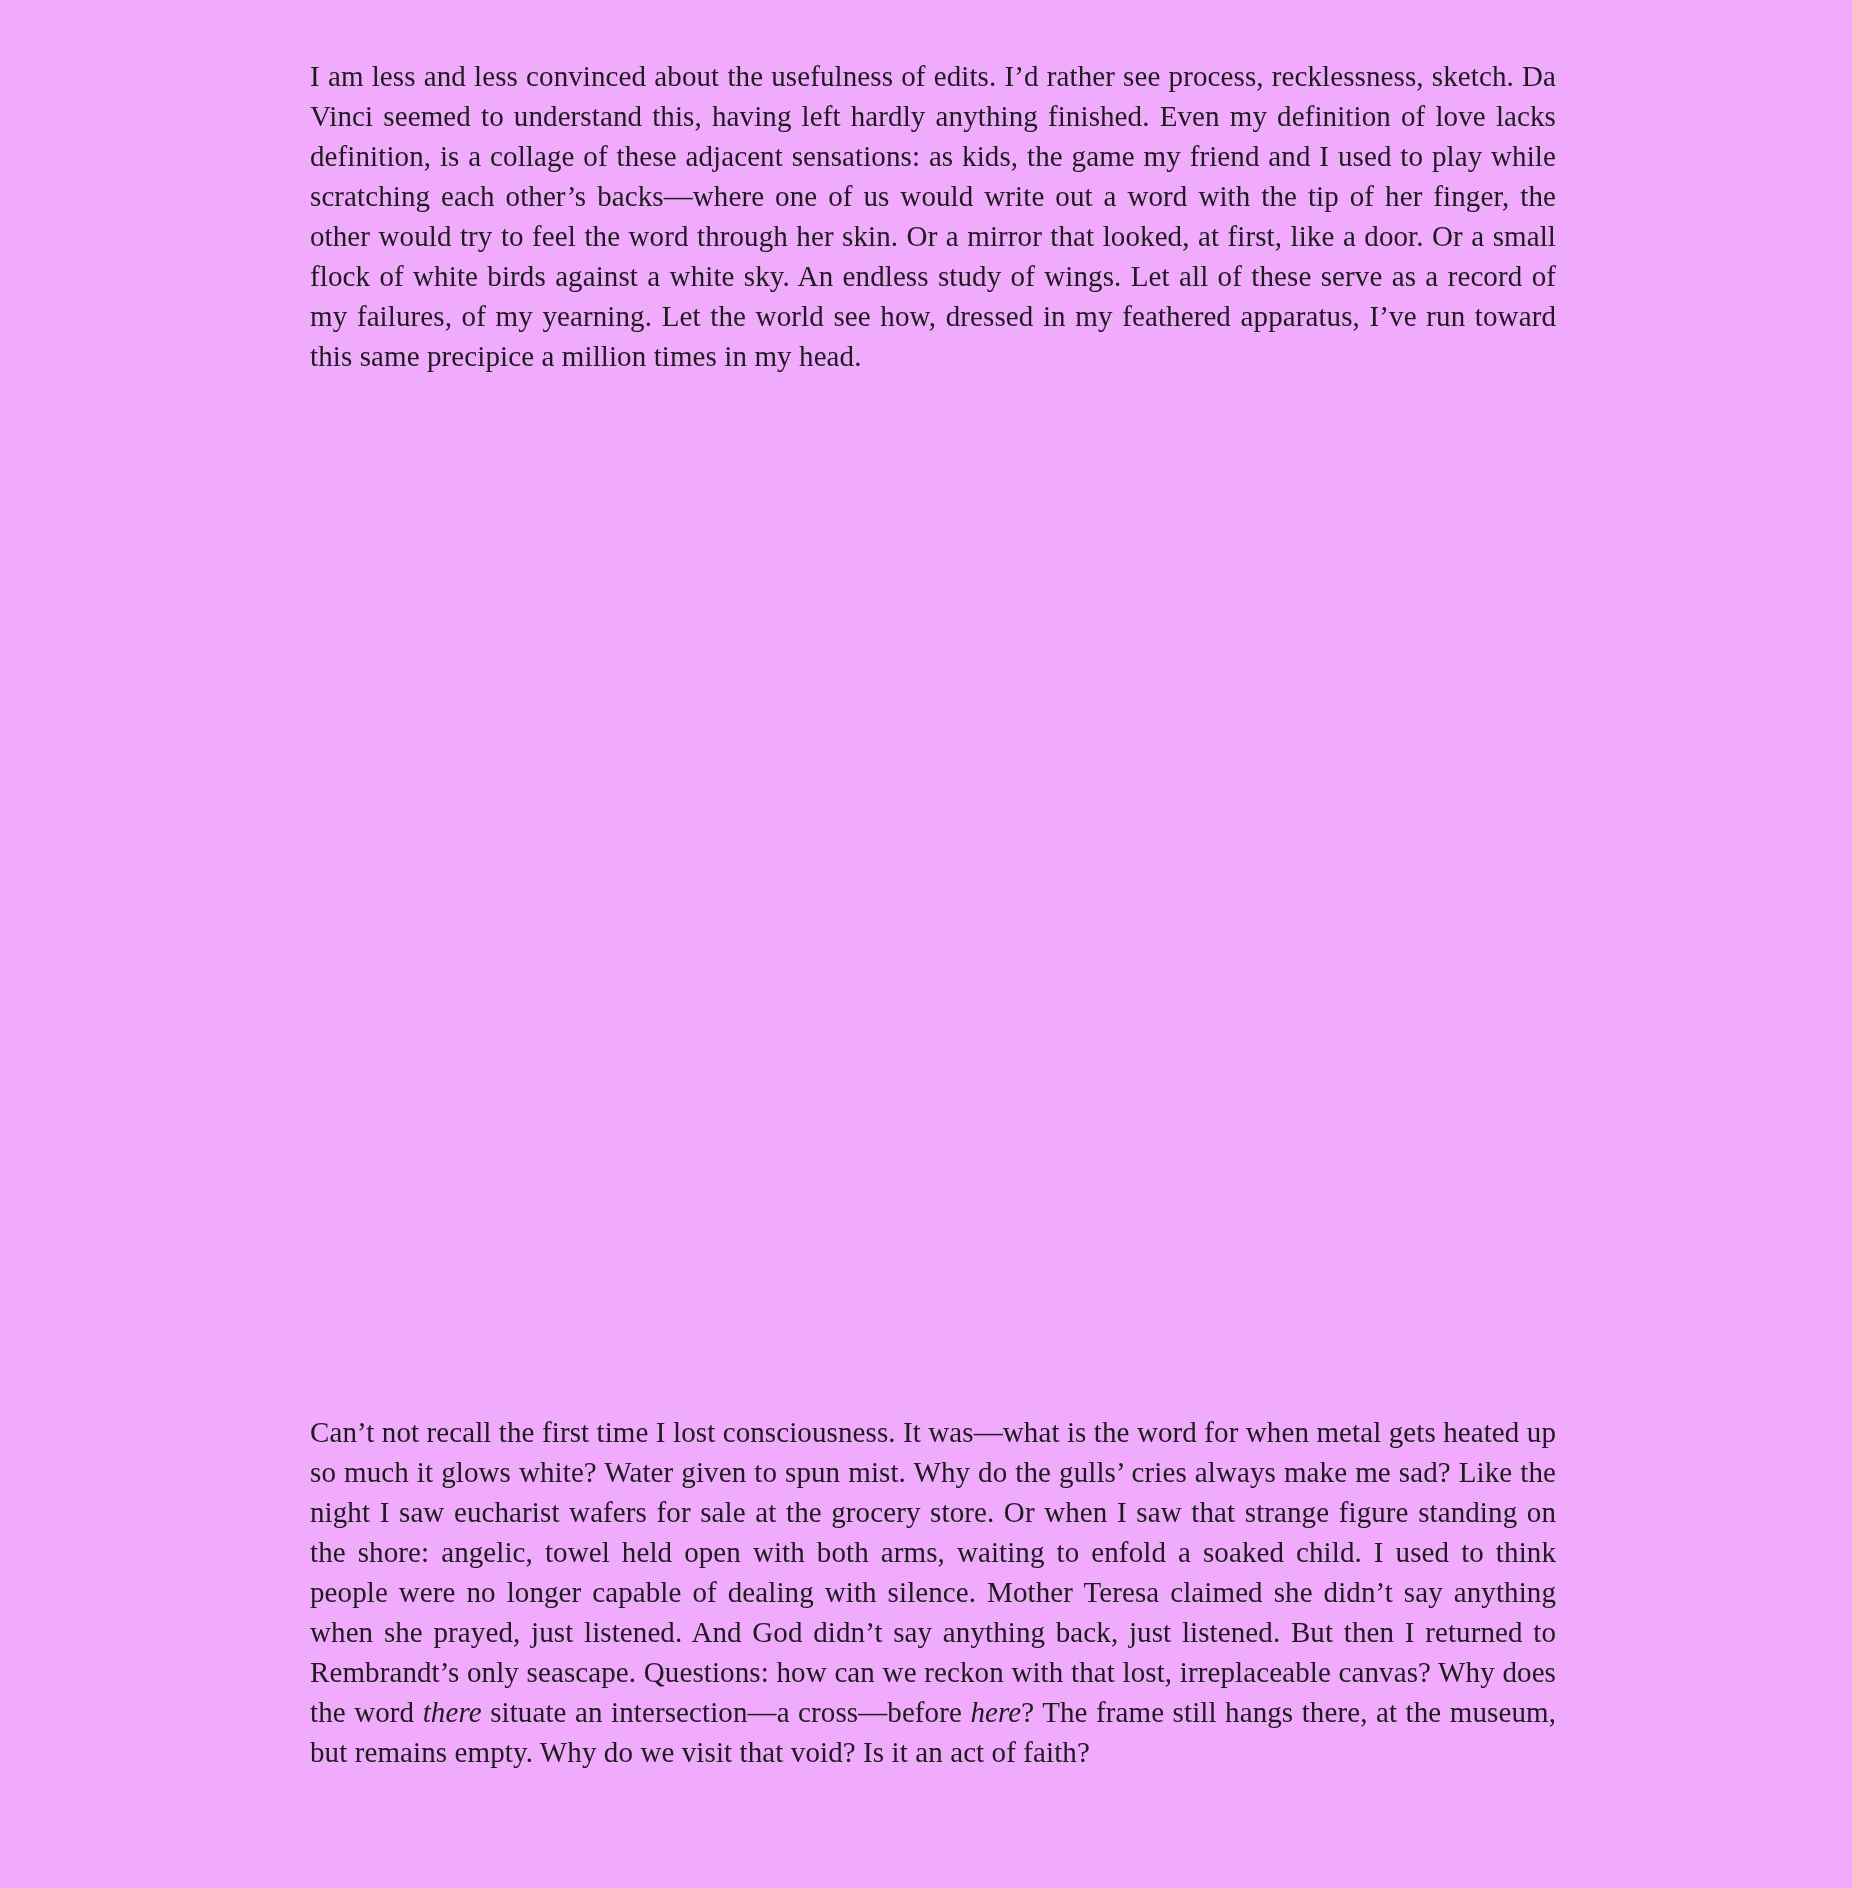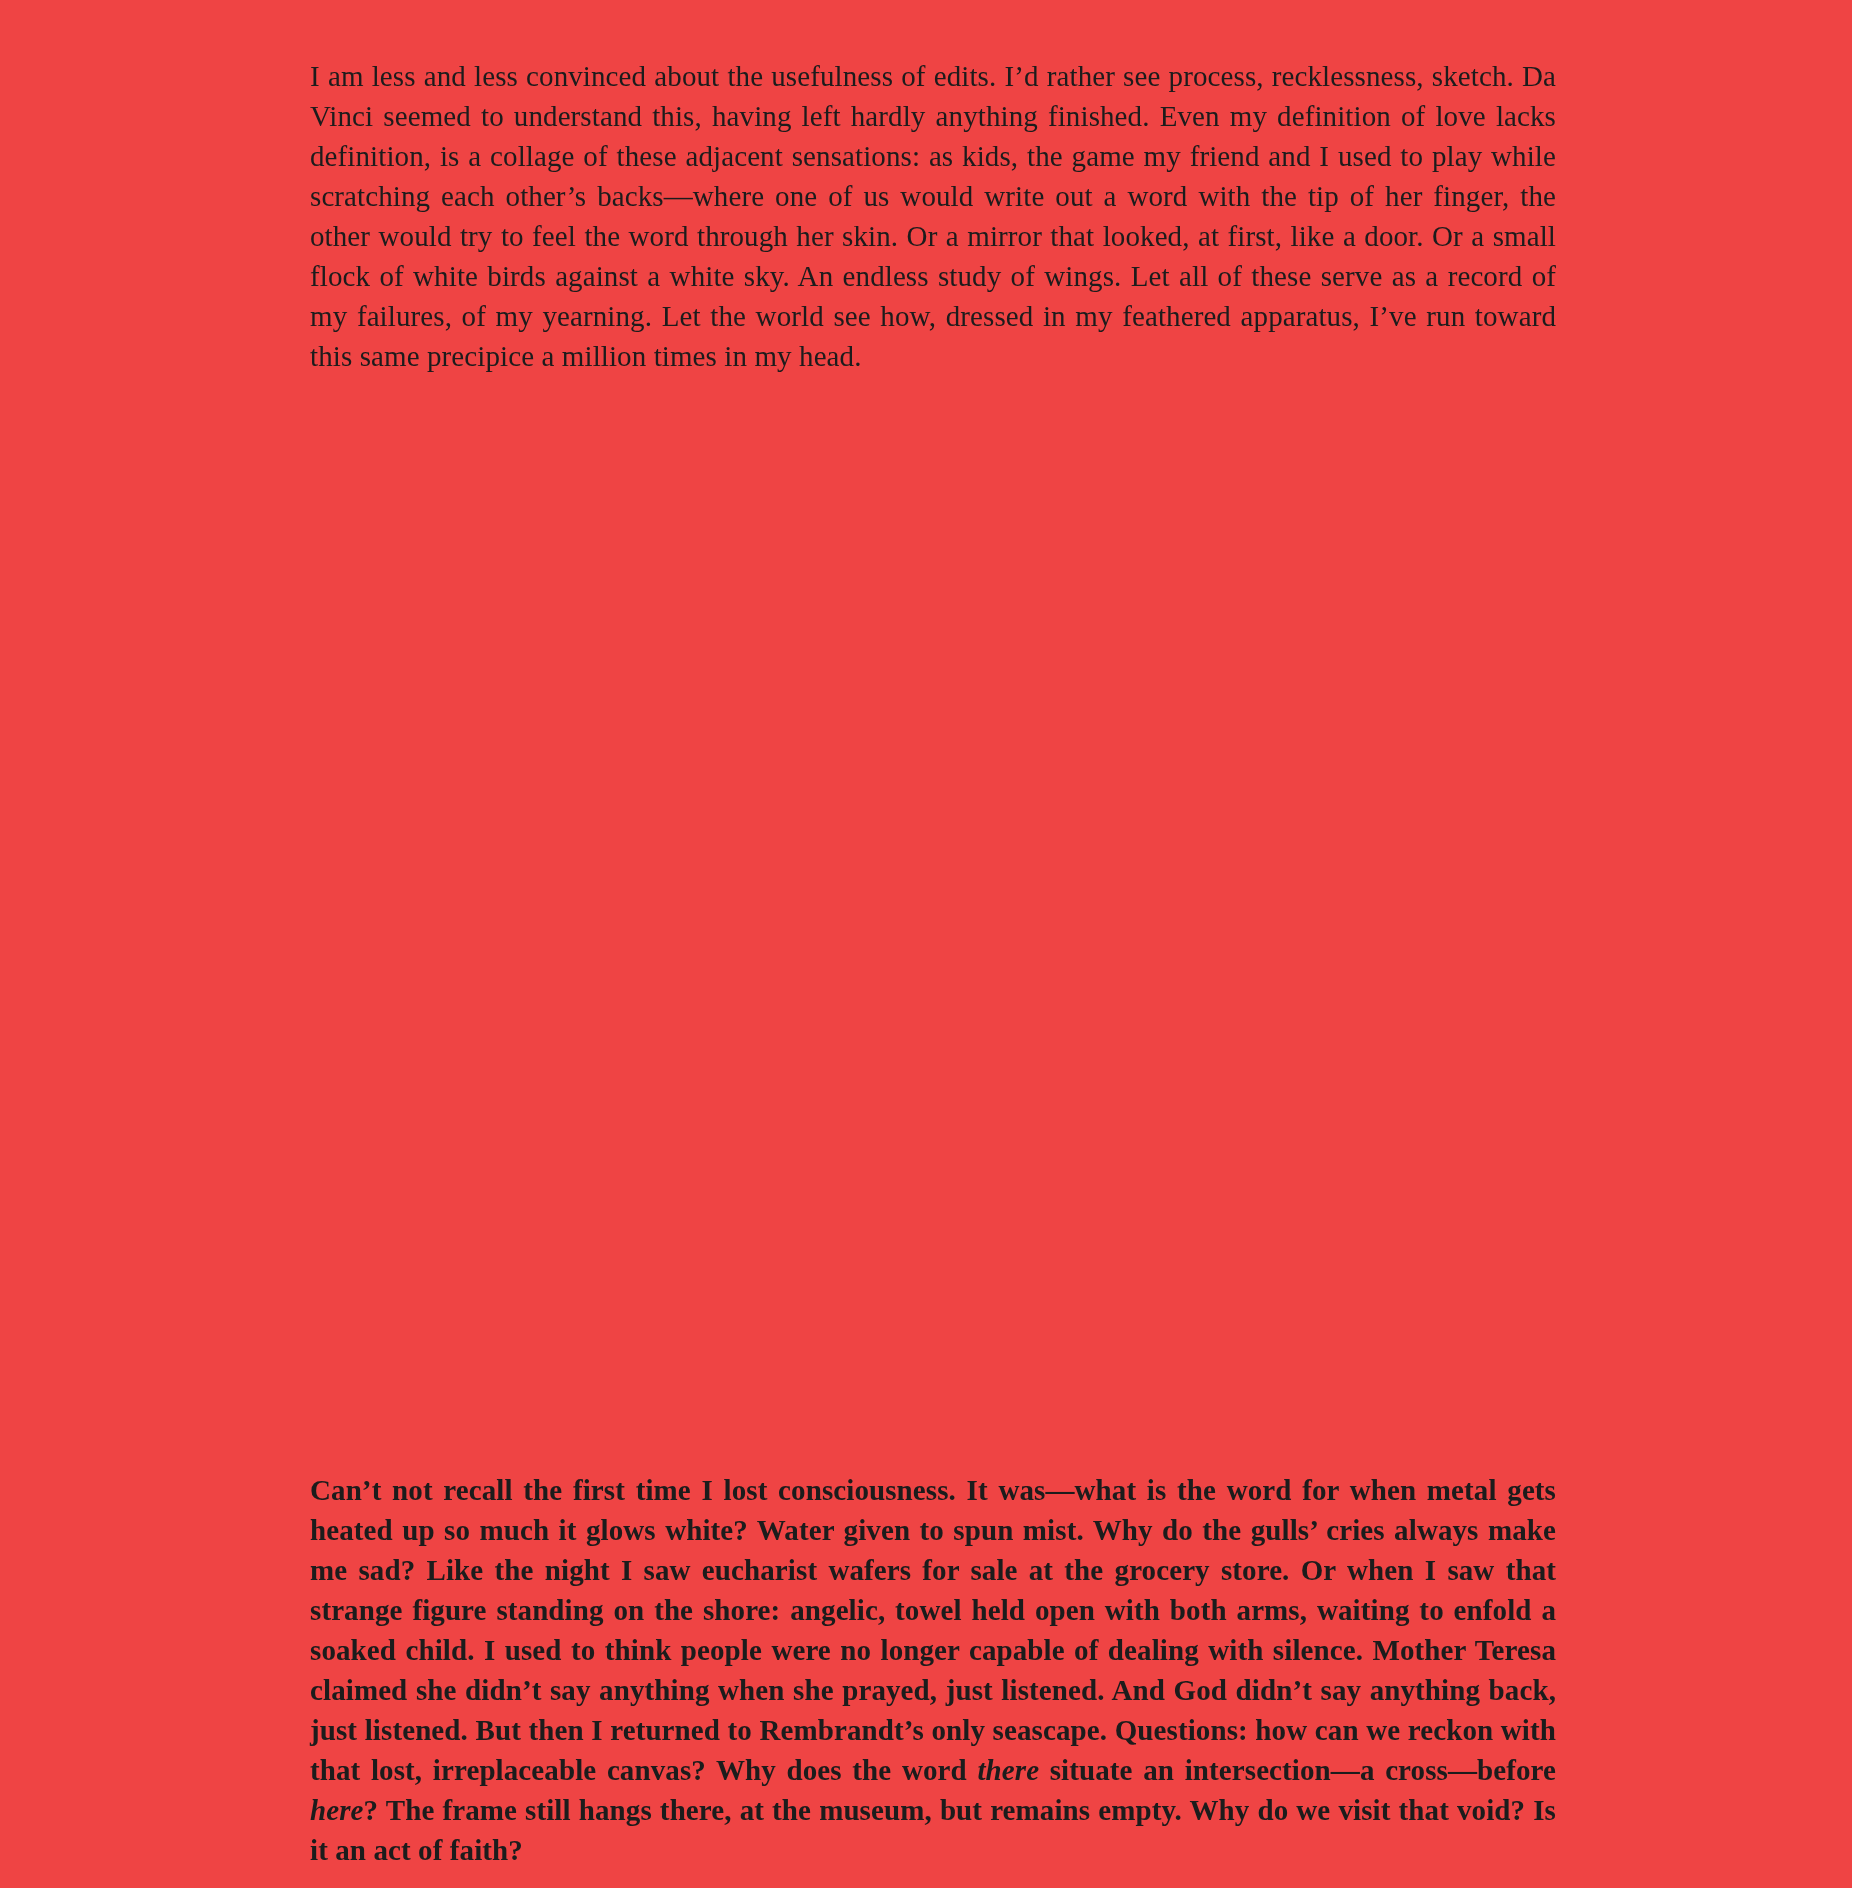--- a/index.html
+++ b/index.html
@@ -9,21 +9,21 @@
   body {
     width: 1852px;
     height: 1888px;
     background: #ffffff;
     overflow: hidden;
   }
   .page {
     position: relative;
     width: 1852px;
     height: 1888px;
-    background: #ef4444;
+    background: #f0abfc;
     font-family: "Liberation Serif", "DejaVu Serif", serif;
   }
   .text-block {
     position: absolute;
     left: 310px;
     width: 1246px;
   }
   .prose {
     margin: 0;
     font-size: 29px;
@@ -33,22 +33,21 @@
     text-justify: inter-word;
     letter-spacing: 0.1px;
   }
   .prose em {
     font-style: italic;
   }
   .para-top {
     top: 56px;
   }
   .para-bottom {
-    top: 1470px;
-    font-weight: bold;
+    top: 1412px;
   }
 </style>
 </head>
 <body style="background: rgb(255, 255, 255);">
 
 <div class="page">
   <div class="text-block para-top">
     <p class="prose" style="color: rgb(28, 28, 28);"><span>I am less and less convinced about the usefulness of edits. I’d rather see process, recklessness, sketch. Da Vinci seemed to understand this, having left hardly anything finished. Even my definition of love lacks definition, is a collage of these adjacent sensations: as kids, the game my friend and I used to play while scratching each other’s backs—where one of us would write out a word with the tip of her finger, the other would try to feel the word through her skin. Or a mirror that looked, at first, like a door. Or a small flock of white birds against a white sky. An endless study of wings. Let all of these serve as a record of my failures, of my yearning. Let the world see how, dressed in my feathered apparatus, I’ve run toward this same precipice a million times in my head.</span></p>
   </div>
   <div class="text-block para-bottom">

